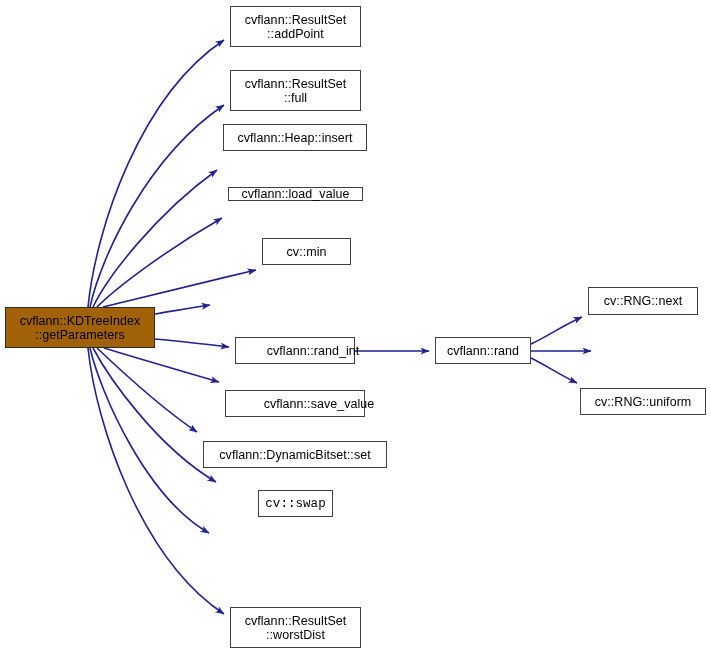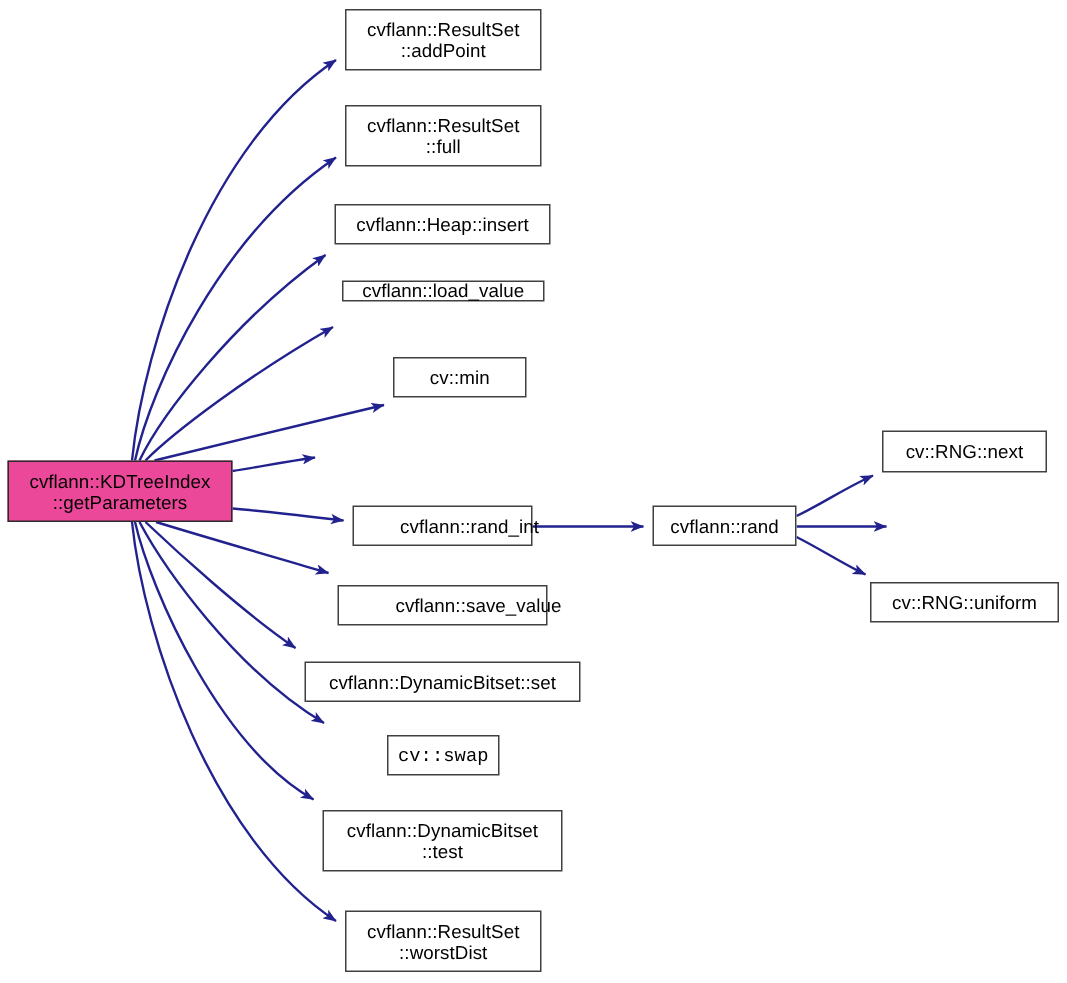--- a/index.html
+++ b/index.html
@@ -33,21 +33,21 @@
     line-height: 14px;
     display: flex;
     align-items: center;
     justify-content: center;
     text-align: center;
     white-space: pre-line;
     letter-spacing: 0.05px;
     z-index: 5;
   }
   .node.root {
-    background: #ec4899;
+    background: #a16207;
     border: 1px solid #2b2b2b;
   }
 </style>
 </head>
 <body>
 
 <div id="canvas">
 
   <svg id="edge-layer" viewBox="0 0 711 655" width="711" height="655">
     <defs>
@@ -77,37 +77,35 @@
 
   <div class="node root" style="left:5px; top:307px; width:150px; height:41px;">cvflann::KDTreeIndex
 ::getParameters</div>
 
   <div class="node" style="left:230px; top:6px; width:131px; height:41px;">cvflann::ResultSet
 ::addPoint</div>
 
   <div class="node" style="left:230px; top:70px; width:131px; height:41px;">cvflann::ResultSet
 ::full</div>
 
-  <div class="node" style="left:223px; top:136px; width:144px; height:27px;">cvflann::Heap::insert</div>
+  <div class="node" style="left:223px; top:124px; width:144px; height:27px;">cvflann::Heap::insert</div>
 
   <div class="node" style="left:228px; top:187px; width:135px; height:14px;">cvflann::load_value</div>
 
   <div class="node" style="left:262px; top:238px; width:89px; height:27px;">cv::min</div>
 
 
   <div class="node" style="left:235px; top:337px; width:120px; height:27px;padding-left:36px;">cvflann::rand_int</div>
 
   <div class="node" style="left:225px; top:390px; width:140px; height:27px;padding-left:48px;">cvflann::save_value</div>
 
   <div class="node" style="left:203px; top:441px; width:184px; height:27px;">cvflann::DynamicBitset::set</div>
 
   <div class="node" style="left:258px; top:490px; width:75px; height:27px;font-family:Liberation Mono, monospace;">cv::swap</div>
 
-  <div class="node" style="left:215px; top:540px; width:160px; height:41px;">cvflann::DynamicBitset
-::test</div>
 
   <div class="node" style="left:230px; top:607px; width:131px; height:41px;">cvflann::ResultSet
 ::worstDist</div>
 
   <div class="node" style="left:435px; top:337px; width:96px; height:27px;">cvflann::rand</div>
 
   <div class="node" style="left:588px; top:287px; width:110px; height:28px;">cv::RNG::next</div>
 
 
   <div class="node" style="left:580px; top:388px; width:126px; height:27px;">cv::RNG::uniform</div>

